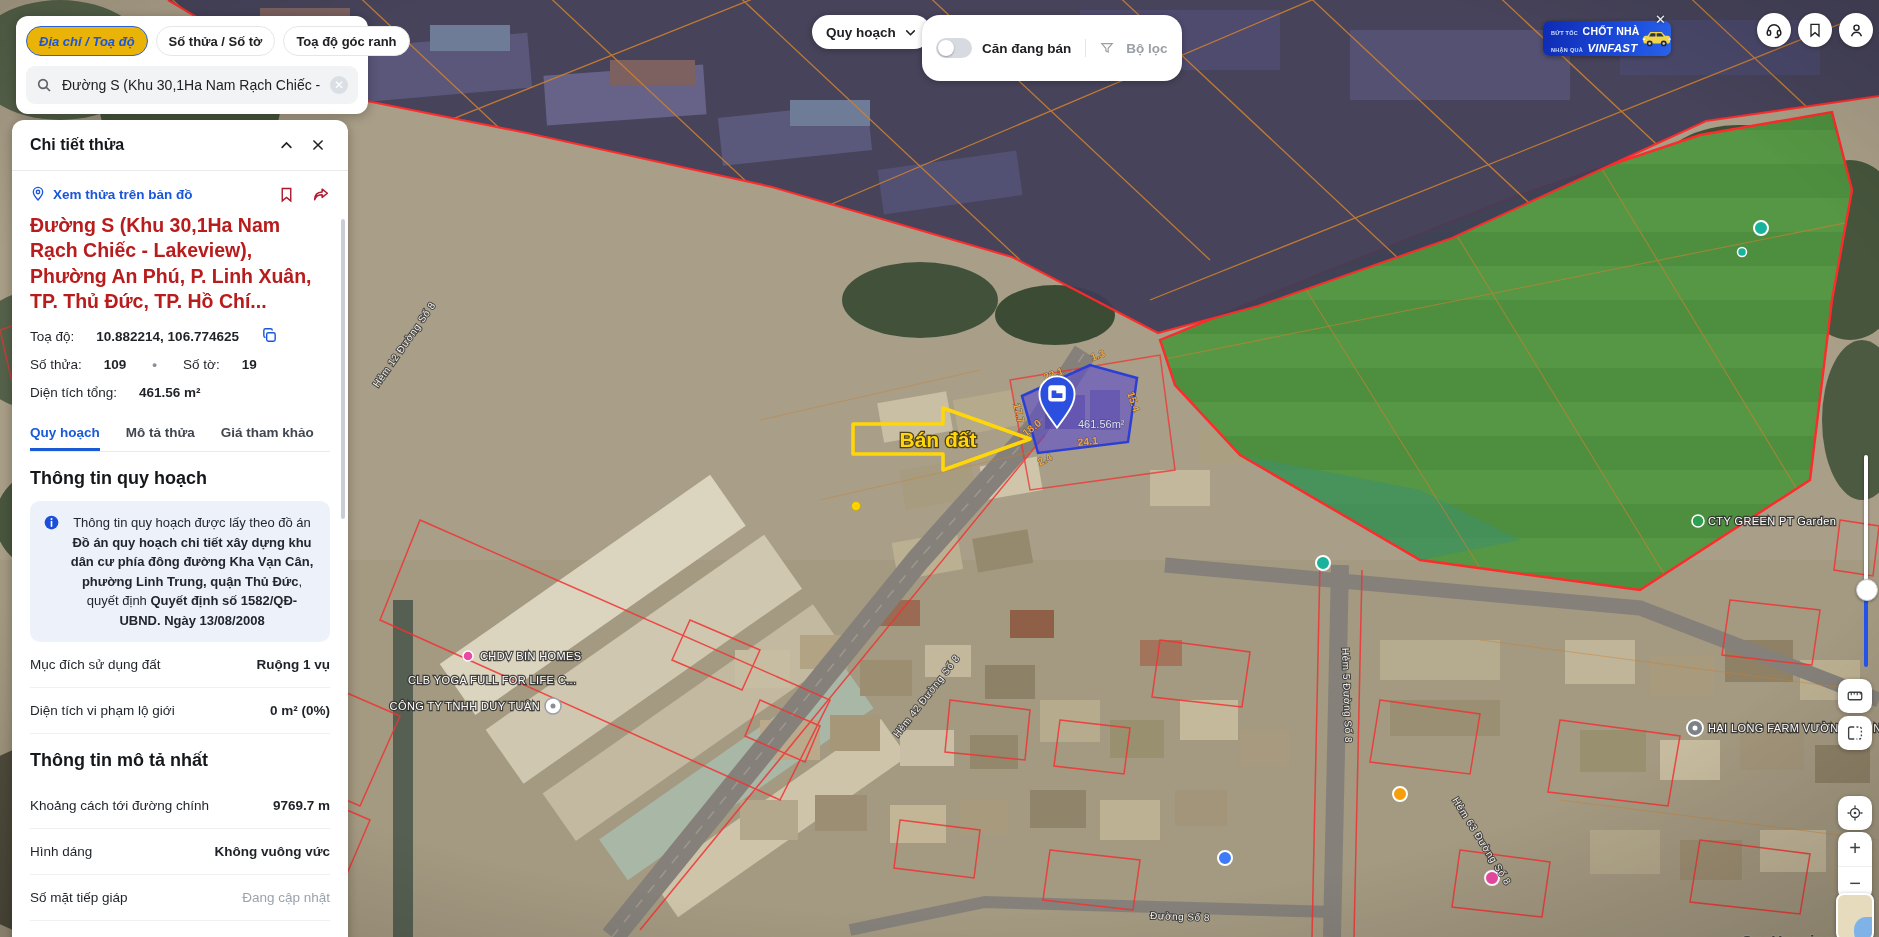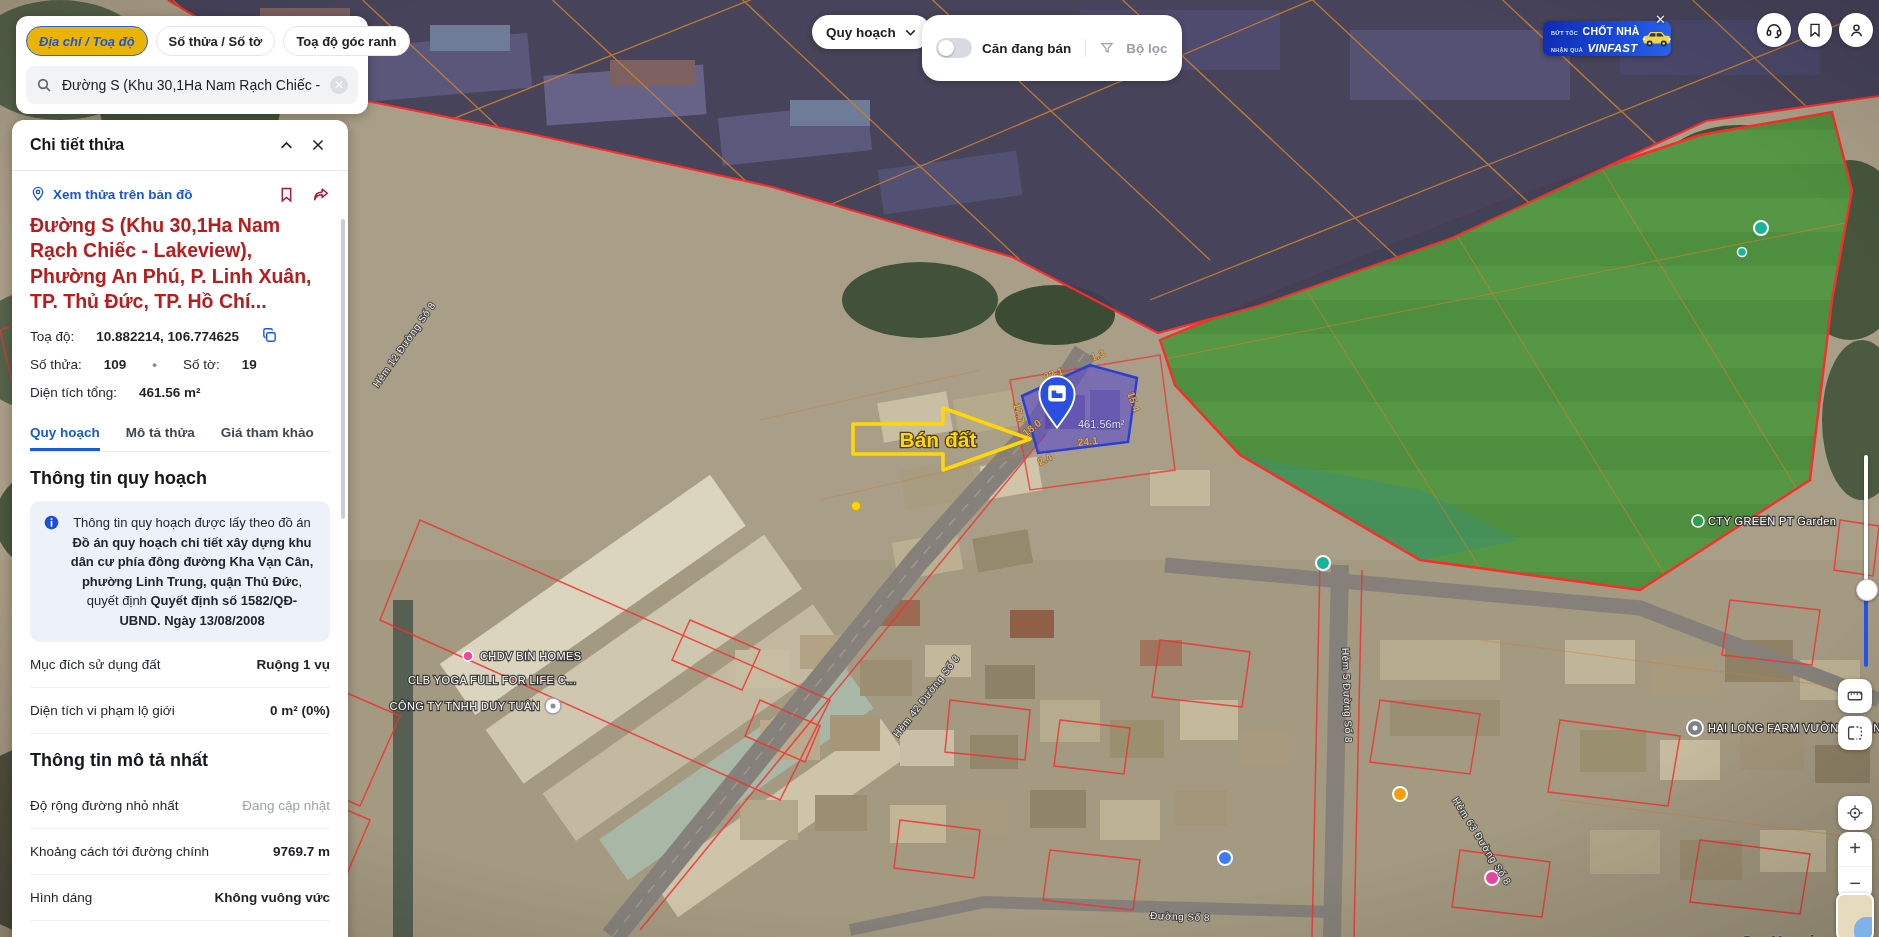--- a/index.html
+++ b/index.html
@@ -437,24 +437,20 @@
         <div class="val">Ruộng 1 vụ</div>
       </div>
       <div class="info-row">
         <div class="lbl">Diện tích vi phạm lộ giới</div>
         <div class="val">0 m² (0%)</div>
       </div>
 
       <div class="sec-head">Thông tin mô tả nhất</div>
 
       <div class="info-row">
-        <div class="lbl">Độ rộng đường nhỏ nhất</div>
-        <div class="val muted">Đang cập nhật</div>
-      </div>
-      <div class="info-row">
         <div class="lbl">Khoảng cách tới đường chính</div>
         <div class="val">9769.7 m</div>
       </div>
       <div class="info-row">
         <div class="lbl">Hình dáng</div>
         <div class="val">Không vuông vức</div>
       </div>
       <div class="info-row">
         <div class="lbl">Số mặt tiếp giáp</div>
         <div class="val muted">Đang cập nhật</div>

